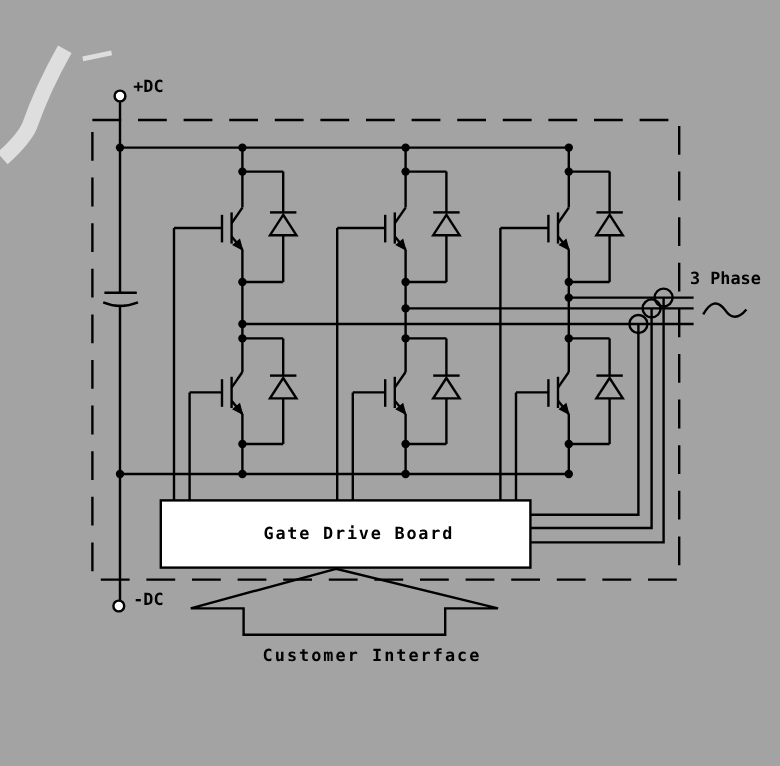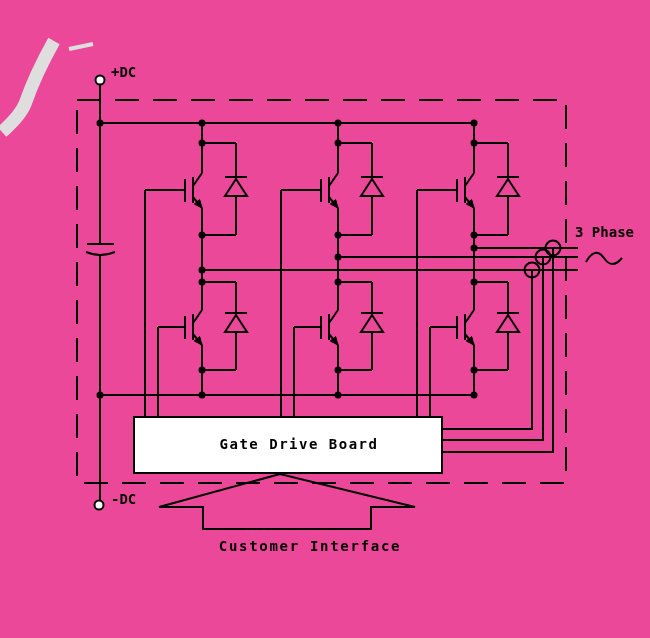--- a/index.html
+++ b/index.html
@@ -8,21 +8,21 @@
     background: #ffffff;
     width: 650px;
     height: 638px;
     overflow: hidden;
     font-family: "DejaVu Sans Mono", monospace;
   }
   .canvas {
     position: relative;
     width: 650px;
     height: 638px;
-    background: #ec4899;
+    background: #a3a3a3;
   }
   svg { display: block; }
   .wire {
     stroke: #000000;
     stroke-width: 2;
     fill: none;
     stroke-linecap: butt;
   }
   .dashed {
     stroke: #000000;

